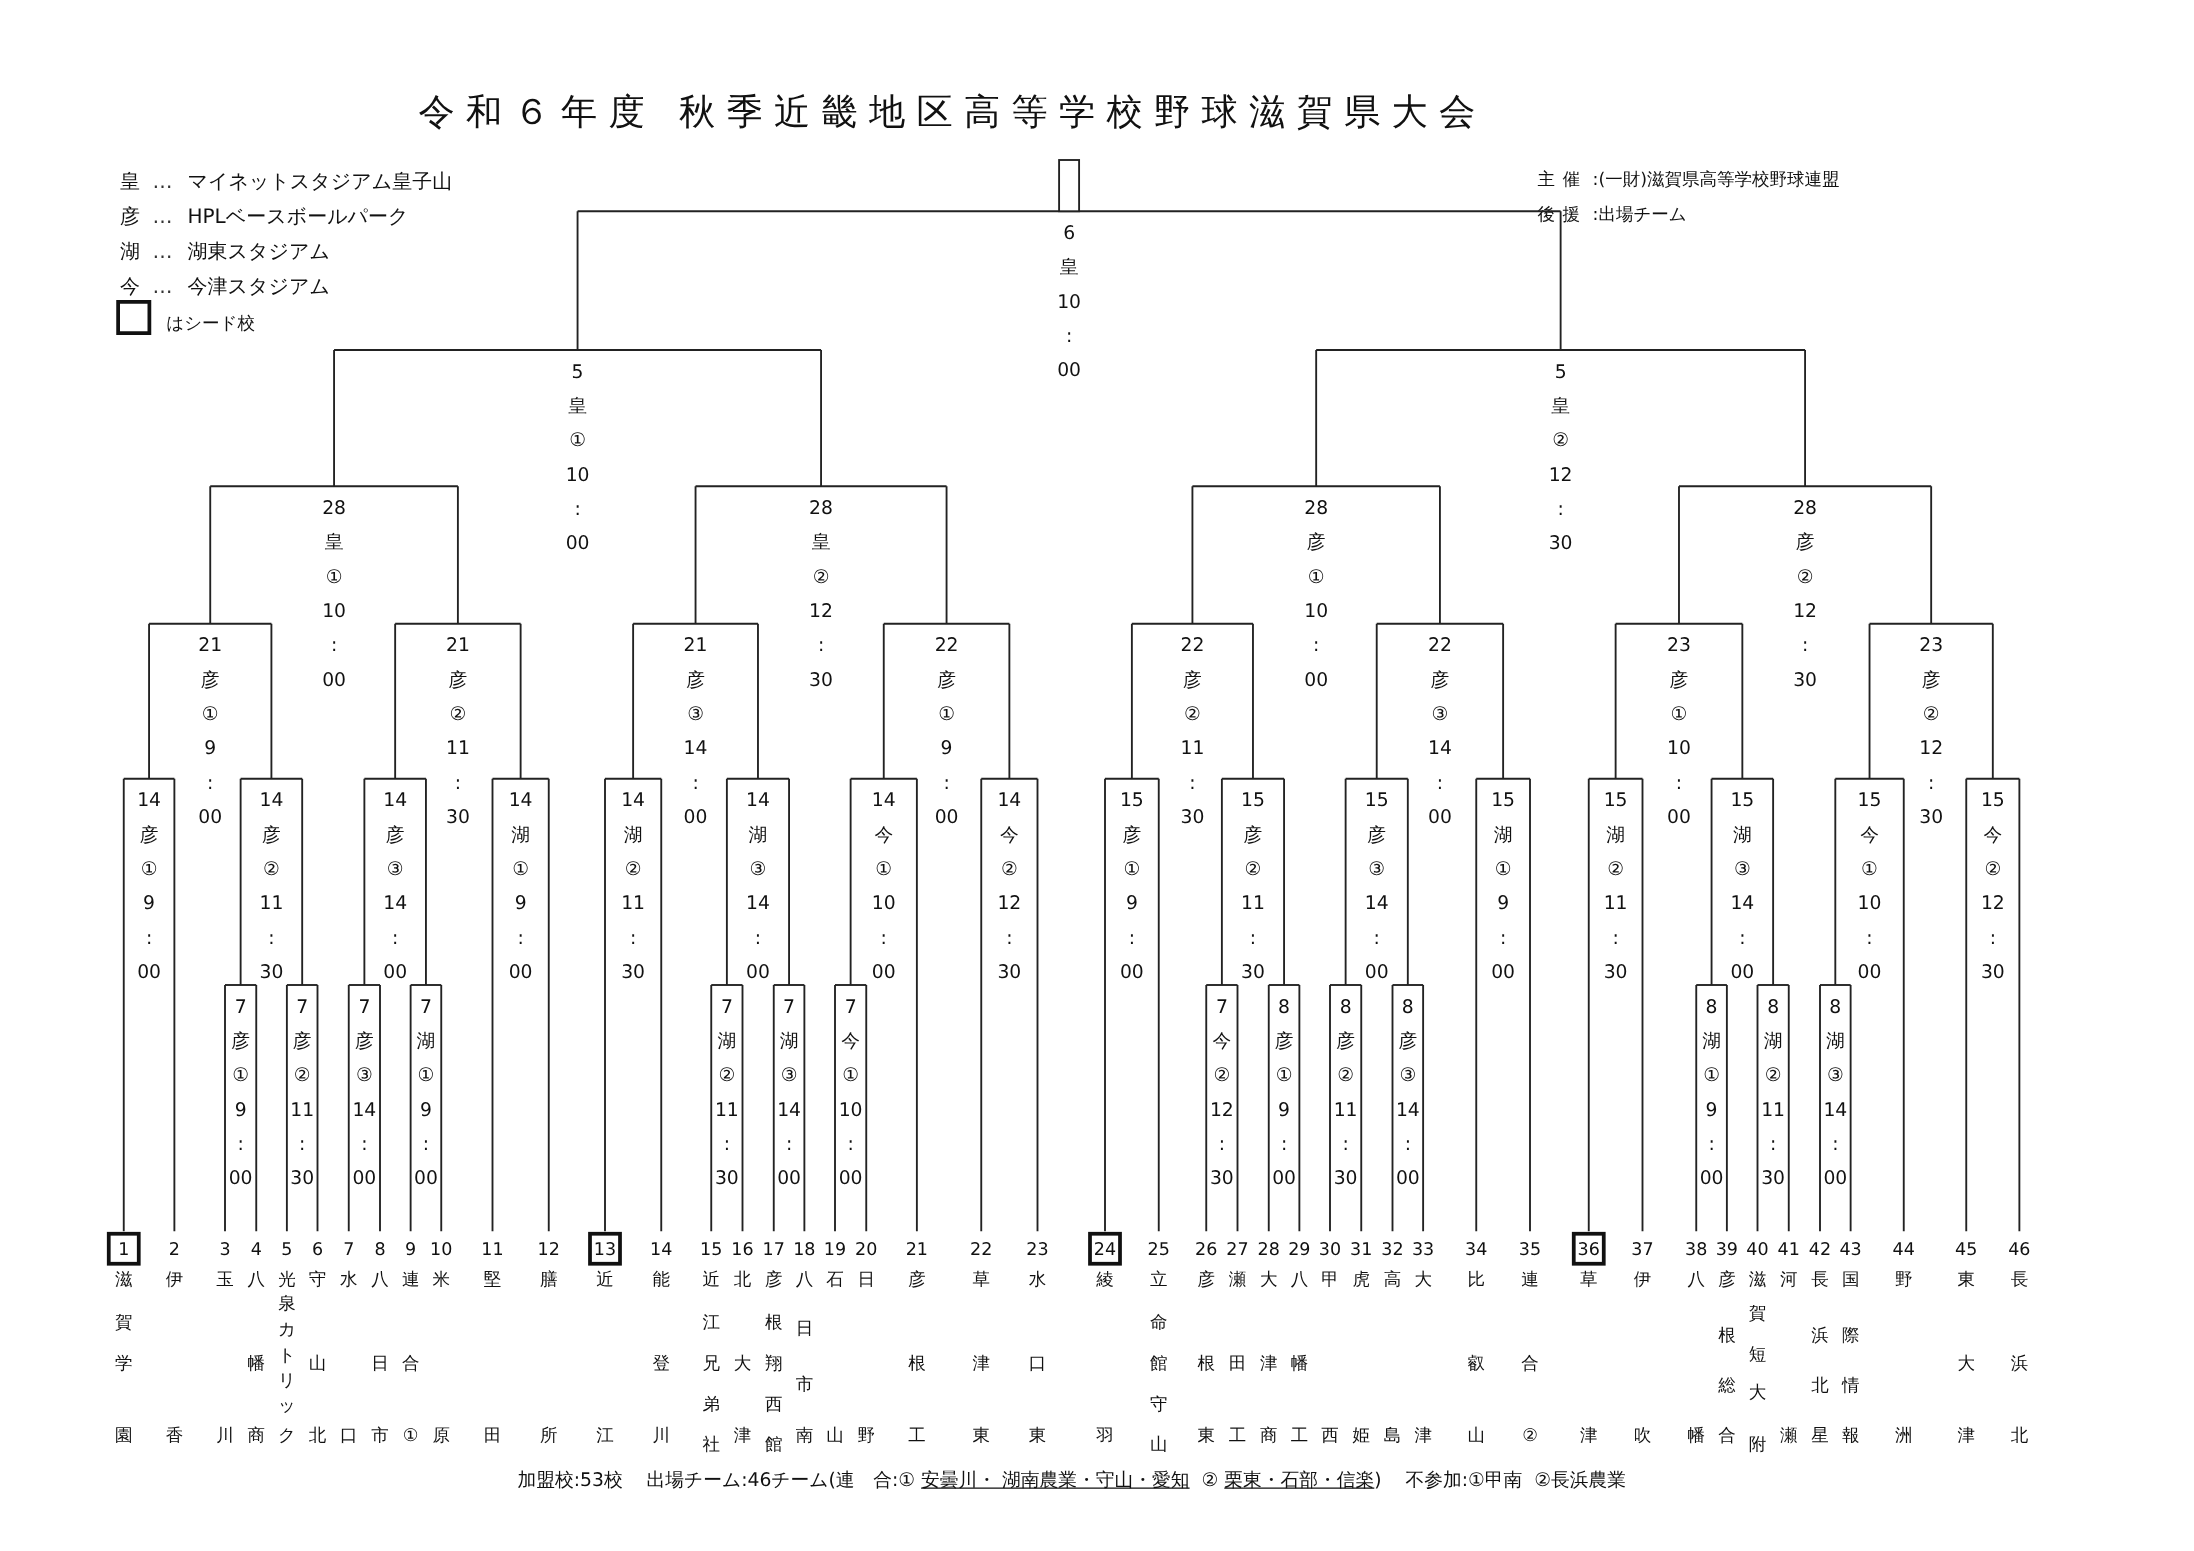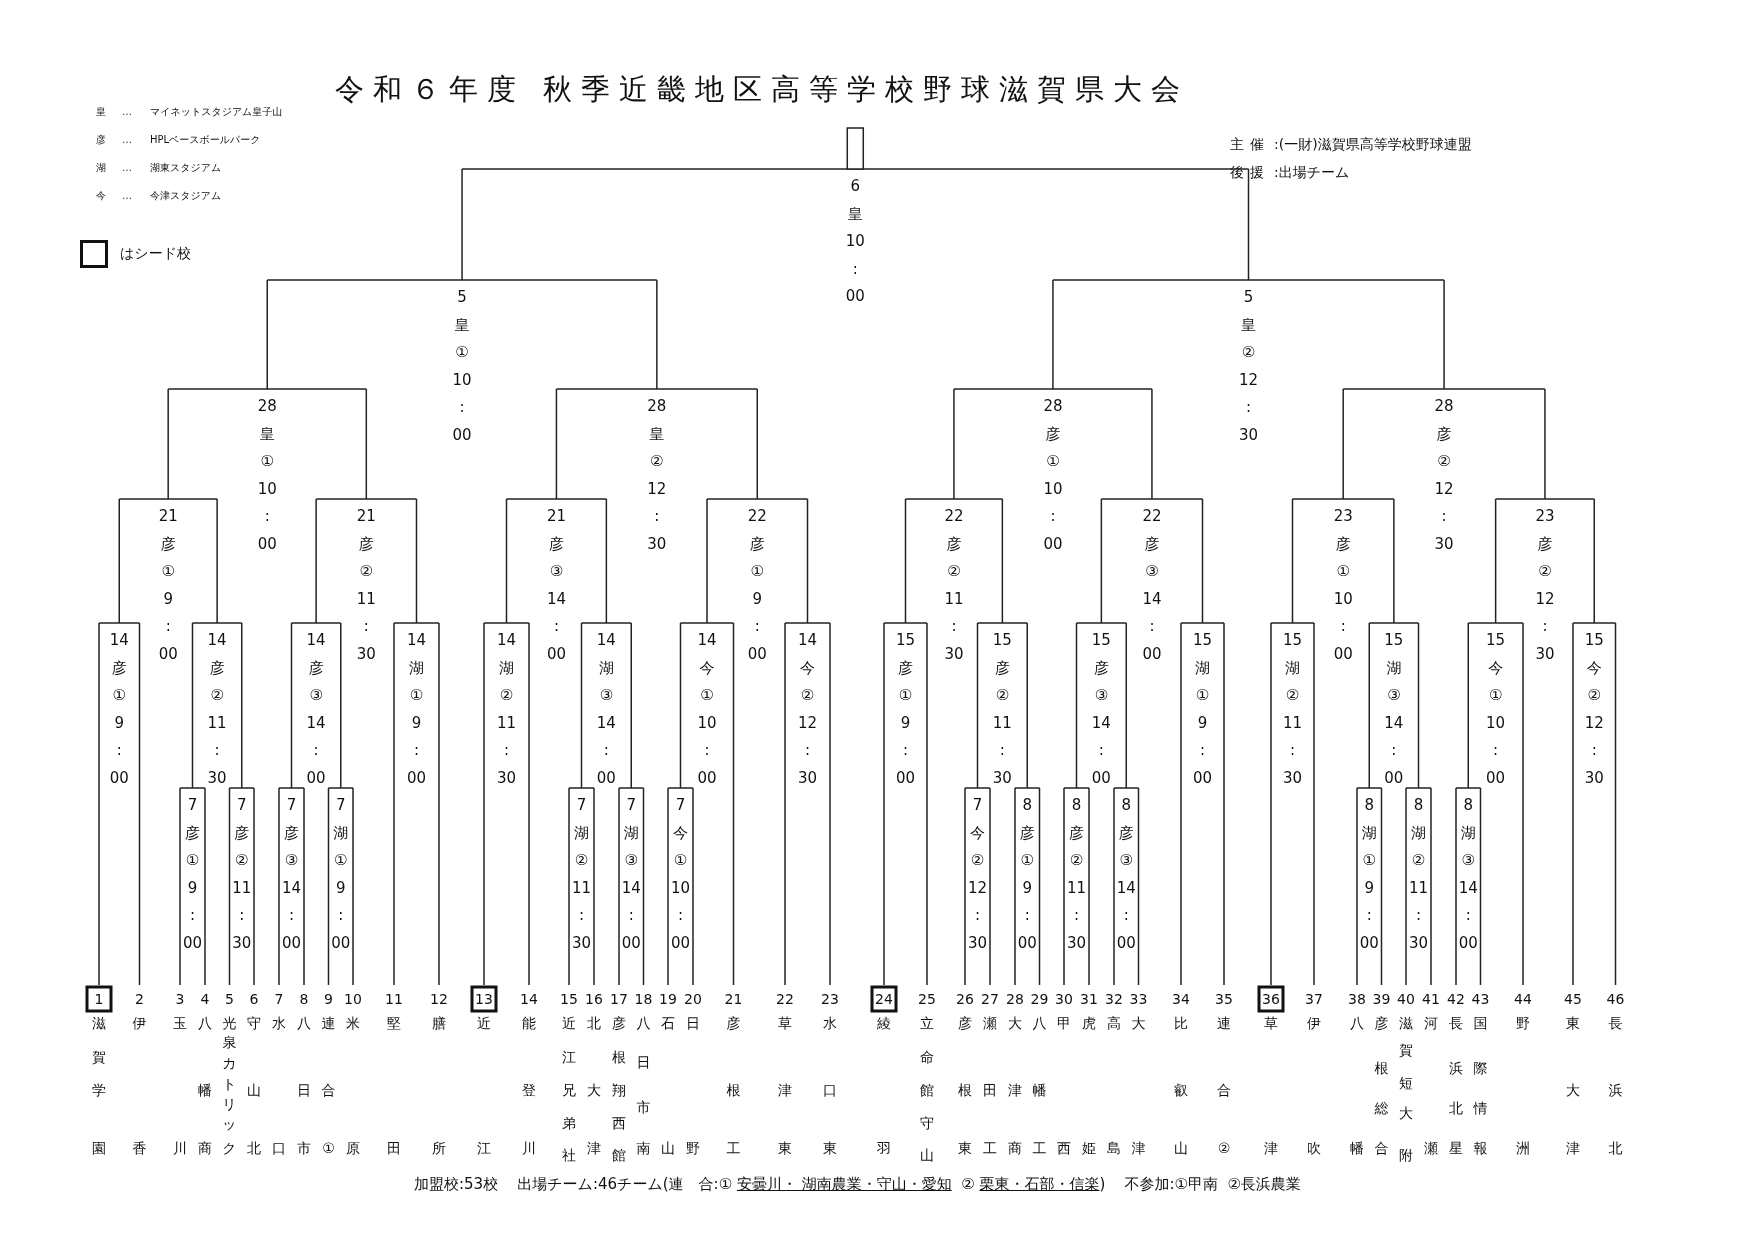--- a/index.html
+++ b/index.html
@@ -1,23 +1,23 @@
 <!DOCTYPE html>
 <html><head>
 <meta charset="utf-8">
 <style>
   html, body { margin:0; padding:0; background:#fff; }
   body { width:1755px; height:1241px; position:relative; overflow:hidden;
          font-family:"DejaVu Sans", sans-serif; color:#111; }
   .title { position:absolute; left:0; width:1524px; top:70px; text-align:center;
            font-size:29px; letter-spacing:9px; }
-  .legend { position:absolute; left:96px; top:98px; font-size:10px; line-height:28px; }
+  .legend { position:absolute; left:96px; top:131px; font-size:16px; line-height:28px; }
   .legend .row span.k { display:inline-block; width:26px; }
   .legend .row span.d { display:inline-block; width:28px; color:#333; }
-  .seed-legend { position:absolute; left:80px; top:240px; font-size:14px; display:flex; align-items:center; }
+  .seed-legend { position:absolute; left:93px; top:240px; font-size:14px; display:flex; align-items:flex-end; }
   .seed-legend .box { width:22px; height:22px; border:3px solid #111; margin-right:12px; }
   .org { position:absolute; left:1230px; top:130px; font-size:14px; line-height:28px; }
   .org span.k { display:inline-block; width:44px; letter-spacing:6px; }
   svg#bracket { position:absolute; left:0; top:0; }
   .footer { position:absolute; top:1175px; left:414px; font-size:15px; white-space:pre; }
   .footer u { text-decoration:underline; }
   .tnum { font-size:14px; }
   .tname { font-size:14px; }
   .mlabel { font-size:15px; }
 </style>

